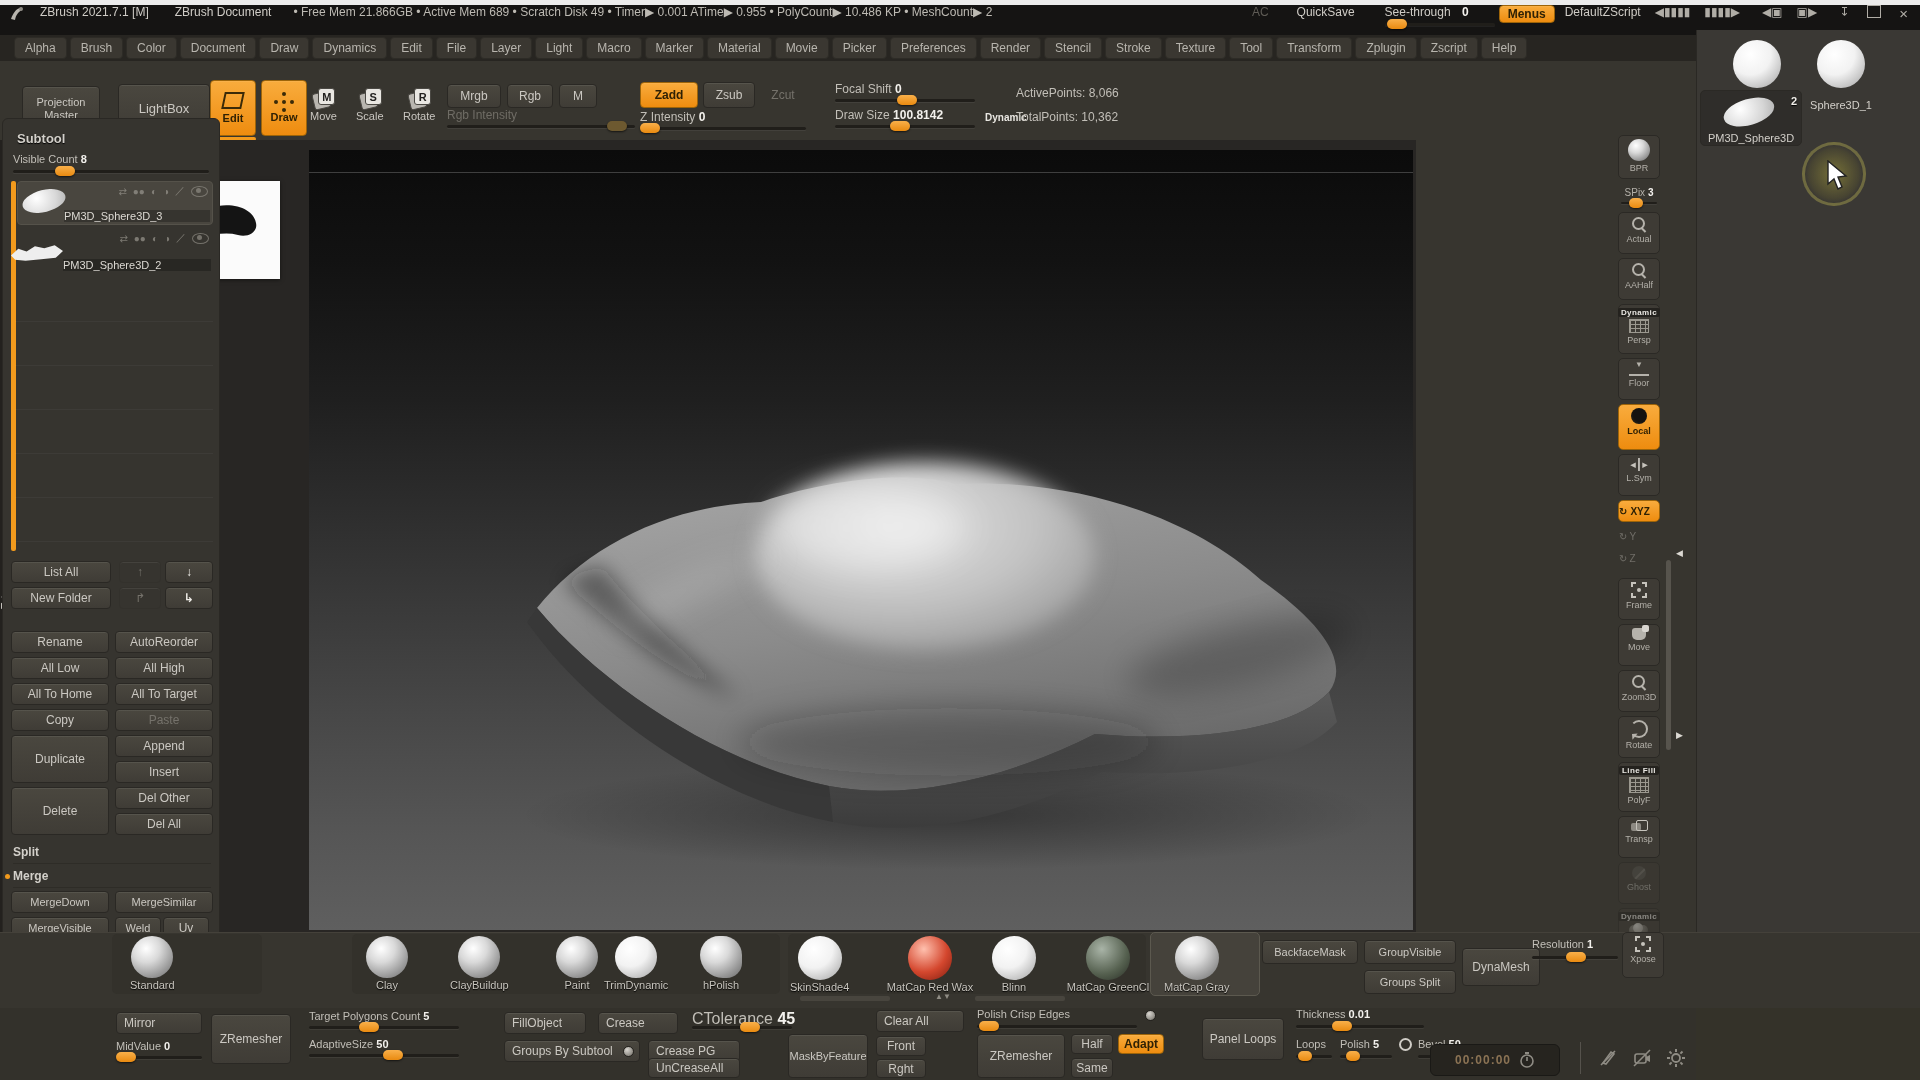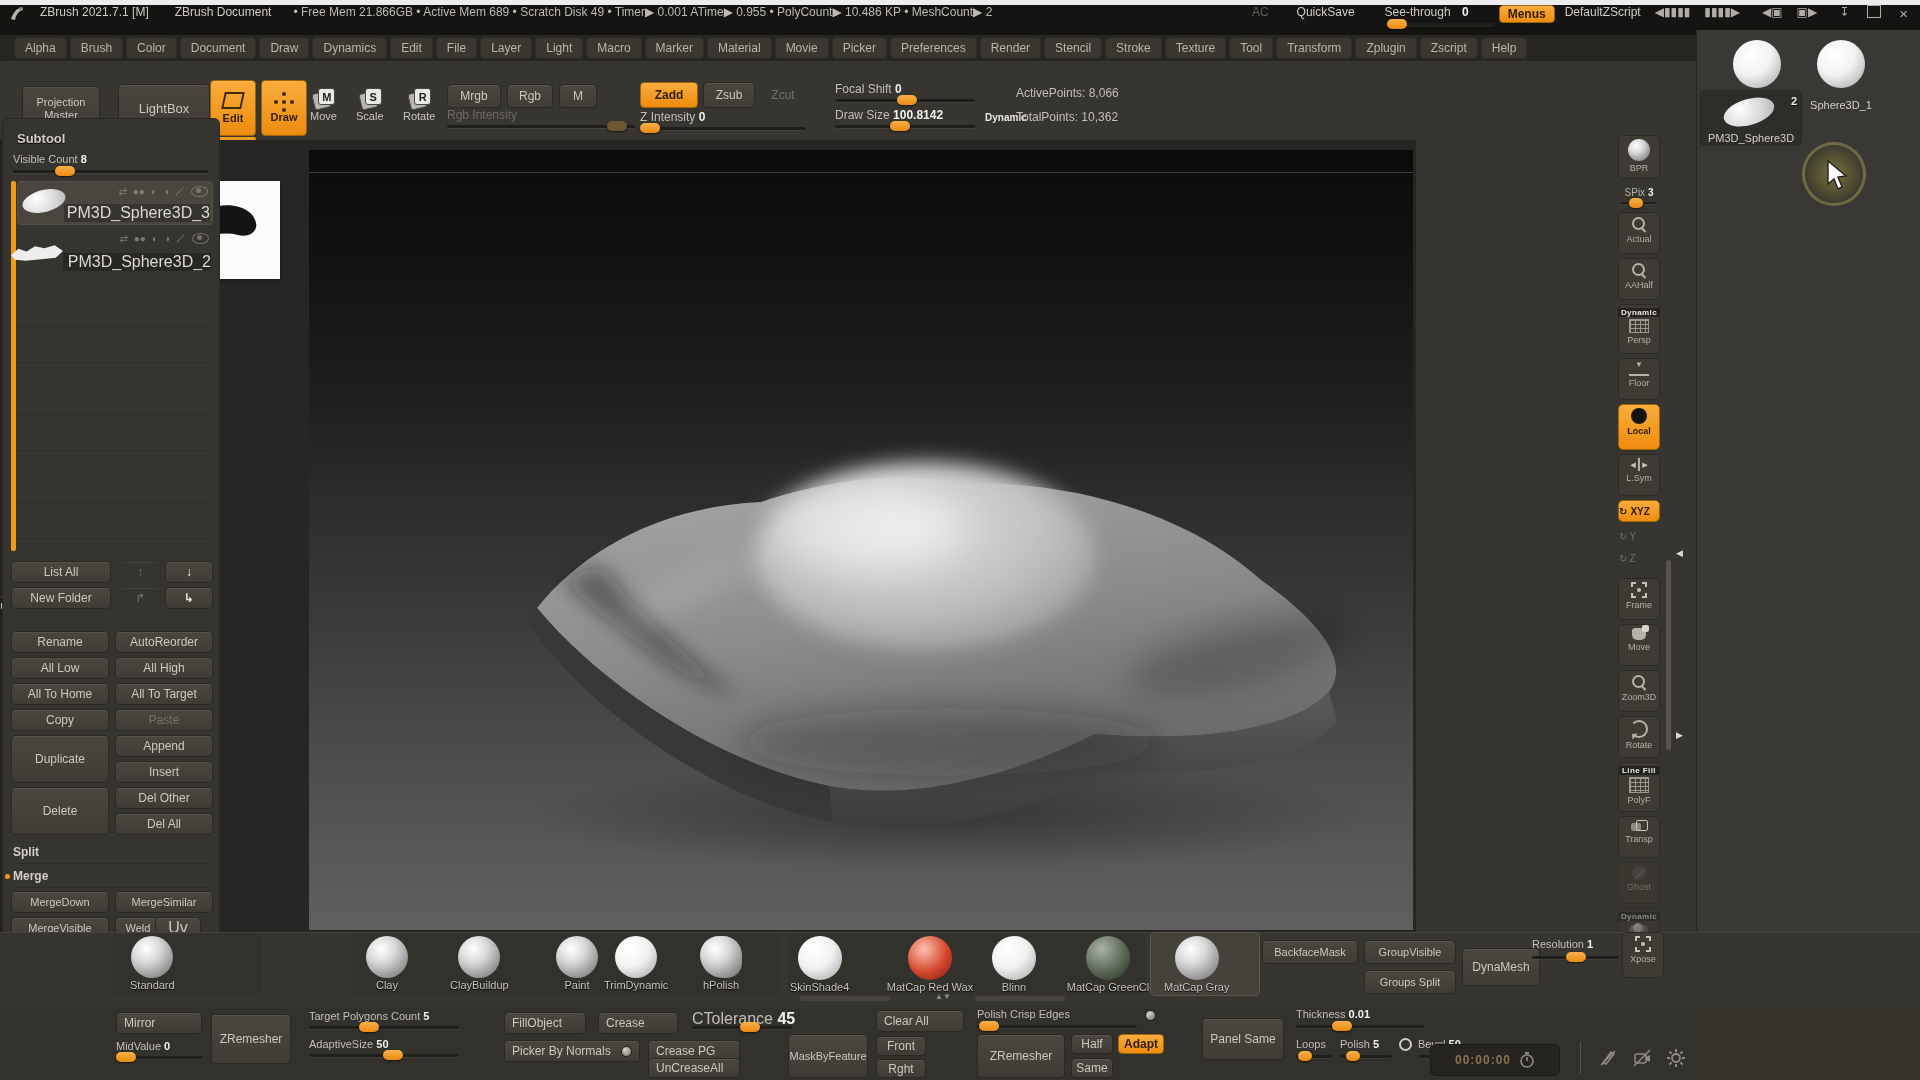--- a/index.html
+++ b/index.html
@@ -74,21 +74,21 @@
   .rtile.orange{background:linear-gradient(#f9ac3d,#ee8c0f);border-color:#9d6409;color:#2f2104;font-weight:700}
   .rtile.nobg{background:transparent;border-color:transparent}
   .rtile.dimt{opacity:.45}
   
   #rpanel{left:1696px;top:30px;width:224px;height:1050px;background:#3a3834;border-left:1px solid #2a2824;box-sizing:border-box}
   .ptile{position:absolute;background:#454239;border:1px solid #2b2925;border-radius:5px;box-sizing:border-box}
   .pthname{position:absolute;left:0;right:0;bottom:1px;text-align:center;font-size:11px;color:#d2cfc9;white-space:nowrap;overflow:hidden}
   #subpanel{position:absolute;left:2px;top:118px;width:218px;height:902px;background:#36342f;border:1px solid #2a2824;border-radius:6px;box-sizing:border-box}
   .strow{position:absolute;left:14px;width:196px;height:44px;box-sizing:border-box}
   .strow.sel{background:#49463f;border:1px solid #55524a;border-radius:4px}
-  .stname{position:absolute;left:46px;bottom:2px;right:2px;font-size:16px;color:#dcd9d3;background:rgba(0,0,0,.25);text-align:right;white-space:nowrap;overflow:hidden}
+  .stname{position:absolute;left:46px;bottom:2px;right:2px;font-size:11px;color:#dcd9d3;background:rgba(0,0,0,.25);text-align:left;white-space:nowrap;overflow:hidden}
   .sticons{position:absolute;right:4px;top:2px;display:flex;gap:6px;align-items:center;opacity:.7;font-size:10px;color:#9a978f}
   .emptyrow{position:absolute;left:12px;width:198px;height:44px;border-bottom:1px solid rgba(255,255,255,.04)}
   .pbtn{position:absolute;height:22px;border-radius:4px}
   .psec{position:absolute;left:10px;right:8px;height:22px;border-bottom:1px solid #2e2c27;color:#d3d0ca;font-weight:700;display:flex;align-items:center}
   
   #canvas{left:114px;top:140px;width:1302px;height:792px;background:#282624;overflow:hidden}
   #doc{position:absolute;left:195px;top:10px;width:1104px;height:780px;background:linear-gradient(#0b0b0b 0%,#121212 14%,#1f1f1f 32%,#333333 52%,#474747 72%,#565656 88%,#5f5f5f 100%)}
   #docline{position:absolute;left:0;top:22px;width:100%;height:1px;background:#3f3f3f}
   
   #bshelf{left:0;top:932px;width:1920px;height:76px;background:#37352f;border-top:1px solid #44413a}
@@ -594,21 +594,21 @@
       </div>
     <div class="btn pbtn" style="left:112px;top:772px;width:98px;font-size:11px">
         <span>MergeSimilar</span>
       </div>
     <div class="btn pbtn" style="left:8px;top:798px;width:98px;font-size:11px">
         <span>MergeVisible</span>
       </div>
     <div class="btn pbtn" style="left:112px;top:798px;width:46px;font-size:11px">
         <span>Weld</span>
       </div>
-    <div class="btn pbtn" style="left:152px;top:798px;width:46px;font-size:16px">
+    <div class="btn pbtn" style="left:160px;top:798px;width:46px;font-size:12px">
         <span>Uv</span>
       </div>
     <div class="psec" style="top:824px">
         <span>Boolean</span>
       </div>
     <div class="psec" style="top:848px">
         <span>Remesh</span>
       </div>
     <div class="psec" style="top:872px">
         <span>Project</span>
@@ -735,21 +735,21 @@
   <div class="btn" style="left:598px;top:1012px;width:80px;height:22px;justify-content:flex-start;padding-left:7px">
       <span>Crease</span>
     </div>
   <div class="abs" style="left:692px;top:1010px;width:100px;height:20px">
     <span class="lbl" style="font-size:16px"><span>CTolerance</span> <b class="val">45</b></span>
     <span class="track" style="left:0;top:16px;width:100px">
         <span class="knob" style="left:48px"></span>
       </span>
   </div>
   <div class="btn" style="left:504px;top:1040px;width:136px;height:22px;justify-content:flex-start;padding-left:7px">
-      <span>Picker By Normals</span>
+      <span>Groups By Subtool</span>
       <span class="dotbtn" style="position:static;margin-left:10px"></span>
     </div>
   <div class="btn" style="left:648px;top:1040px;width:92px;height:22px;justify-content:flex-start;padding-left:7px">
       <span>Crease PG</span>
     </div>
   <div class="btn" style="left:648px;top:1058px;width:92px;height:20px;top:1058px;justify-content:flex-start;padding-left:7px">
       <span>UnCreaseAll</span>
     </div>
   <div class="btn" style="left:788px;top:1034px;width:80px;height:44px;font-size:11px">
       <span>MaskByFeature</span>
@@ -776,21 +776,21 @@
   <div class="btn" style="left:1071px;top:1034px;width:42px;height:20px">
       <span>Half</span>
     </div>
   <div class="btn orange" style="left:1118px;top:1034px;width:46px;height:20px">
       <span>Adapt</span>
     </div>
   <div class="btn" style="left:1071px;top:1058px;width:42px;height:20px">
       <span>Same</span>
     </div>
   <div class="btn" style="left:1202px;top:1018px;width:82px;height:42px">
-      <span>Panel Same</span>
+      <span>Panel Loops</span>
     </div>
   <div class="abs" style="left:1296px;top:1008px;width:128px;height:20px">
     <span class="lbl" style="font-size:11px"><span>Thickness</span> <b class="val">0.01</b></span>
     <span class="track" style="left:0;top:17px;width:128px">
         <span class="knob" style="left:36px"></span>
       </span>
   </div>
   <div class="abs" style="left:1296px;top:1038px;width:36px;height:20px">
     <span class="lbl" style="font-size:11px">Loops</span>
     <span class="track" style="left:0;top:17px;width:36px">

